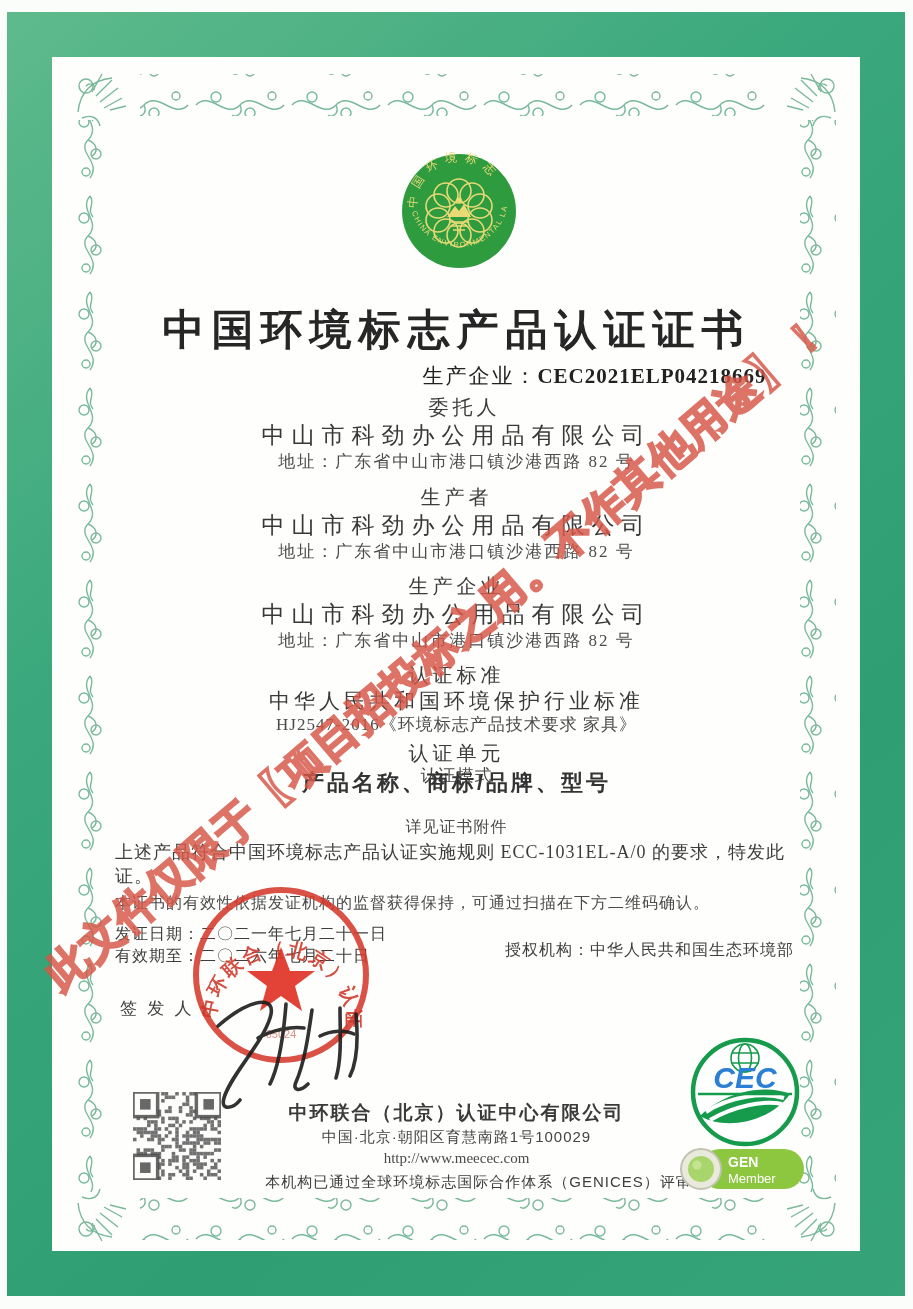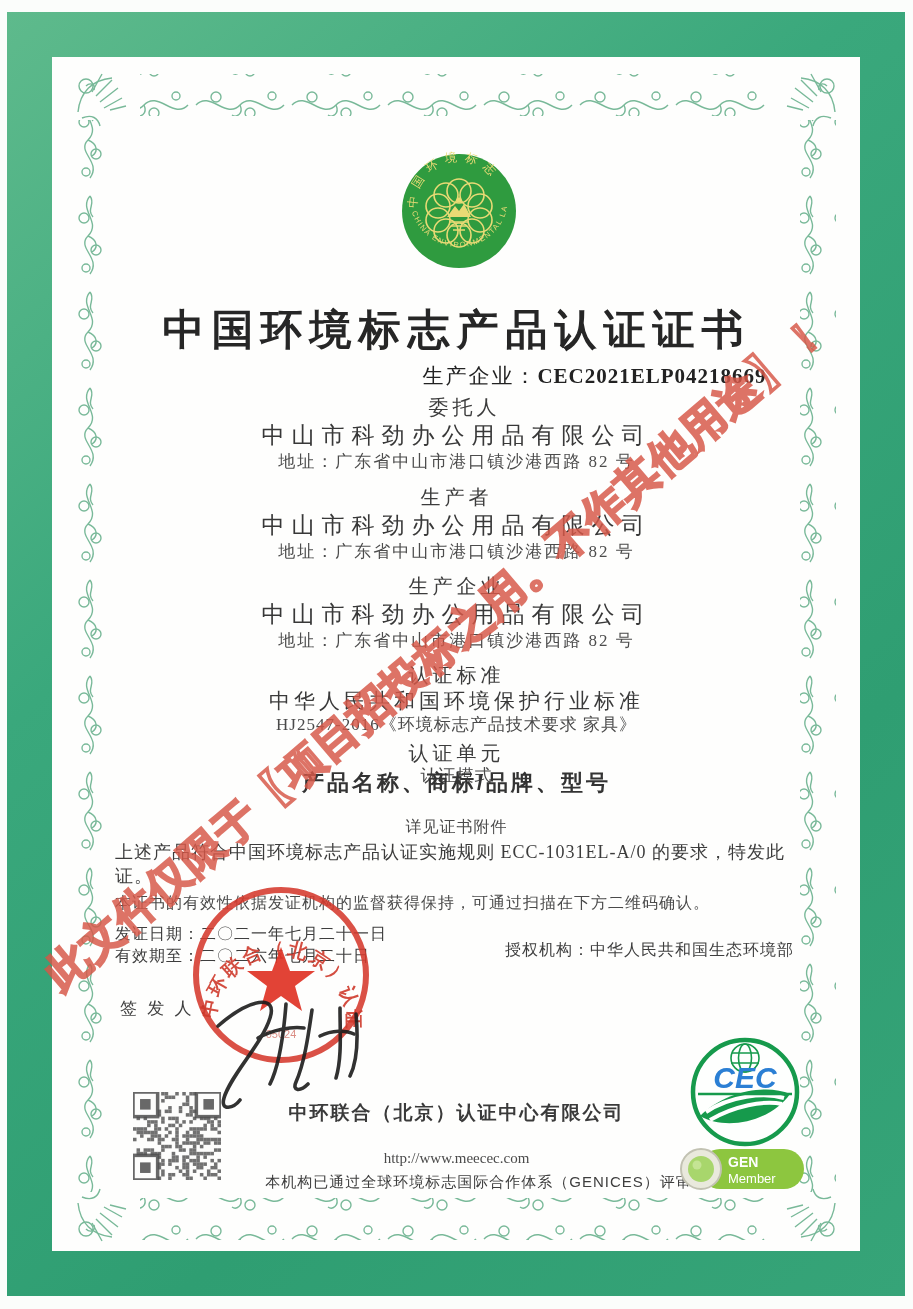--- a/index.html
+++ b/index.html
@@ -409,20 +409,21 @@
       <rect x="84.48" y="84.48" width="3.52" height="3.52" fill="#4d4d4d" opacity="0.8"></rect>
       <rect x="0" y="0" width="24.64" height="24.64" fill="none" stroke="#4d4d4d" stroke-width="3.52" opacity="0.85"></rect>
       <rect x="7.04" y="7.04" width="10.56" height="10.56" fill="#4d4d4d" opacity="0.85"></rect>
       <rect x="63.36" y="0" width="24.64" height="24.64" fill="none" stroke="#4d4d4d" stroke-width="3.52" opacity="0.85"></rect>
       <rect x="70.4" y="7.04" width="10.56" height="10.56" fill="#4d4d4d" opacity="0.85"></rect>
       <rect x="0" y="63.36" width="24.64" height="24.64" fill="none" stroke="#4d4d4d" stroke-width="3.52" opacity="0.85"></rect>
       <rect x="7.04" y="70.4" width="10.56" height="10.56" fill="#4d4d4d" opacity="0.85"></rect>
     </svg>
 
   <div class="t footer-org" style="top:1100px;">中环联合（北京）认证中心有限公司</div>
+  <div class="t footer-addr" style="top:1128px;">中国·北京·朝阳区育慧南路1号100029</div>
   <div class="t footer-url" style="top:1150px;">http://www.meecec.com</div>
   <div class="t footer-gen" style="top:1173px;padding-left:44px;">本机构已通过全球环境标志国际合作体系（GENICES）评审</div>
 
   <svg class="orn-svg" style="left:686px;top:1032px;" width="118" height="118" viewBox="0 0 118 118">
     <circle cx="59" cy="60" r="52" fill="#fefffe" stroke="#169a4c" stroke-width="4.5"></circle>
     <g stroke="#169a4c" stroke-width="1.6" fill="none">
       <circle cx="59" cy="26" r="14"></circle>
       <ellipse cx="59" cy="26" rx="6.5" ry="14"></ellipse>
       <path d="M46,21 h26 M45,31 h28"></path>
     </g>

